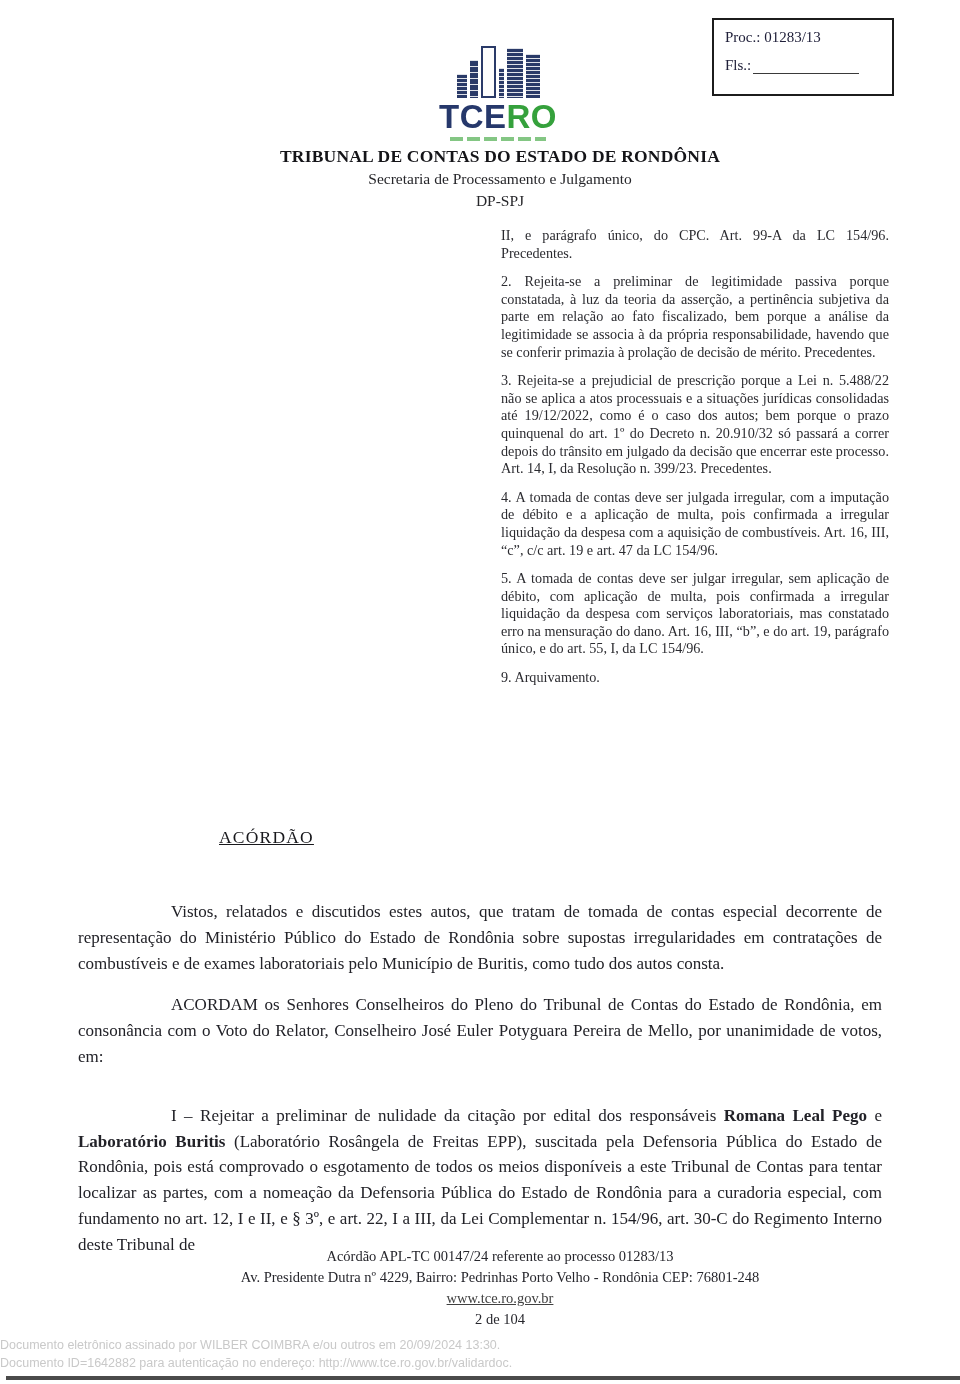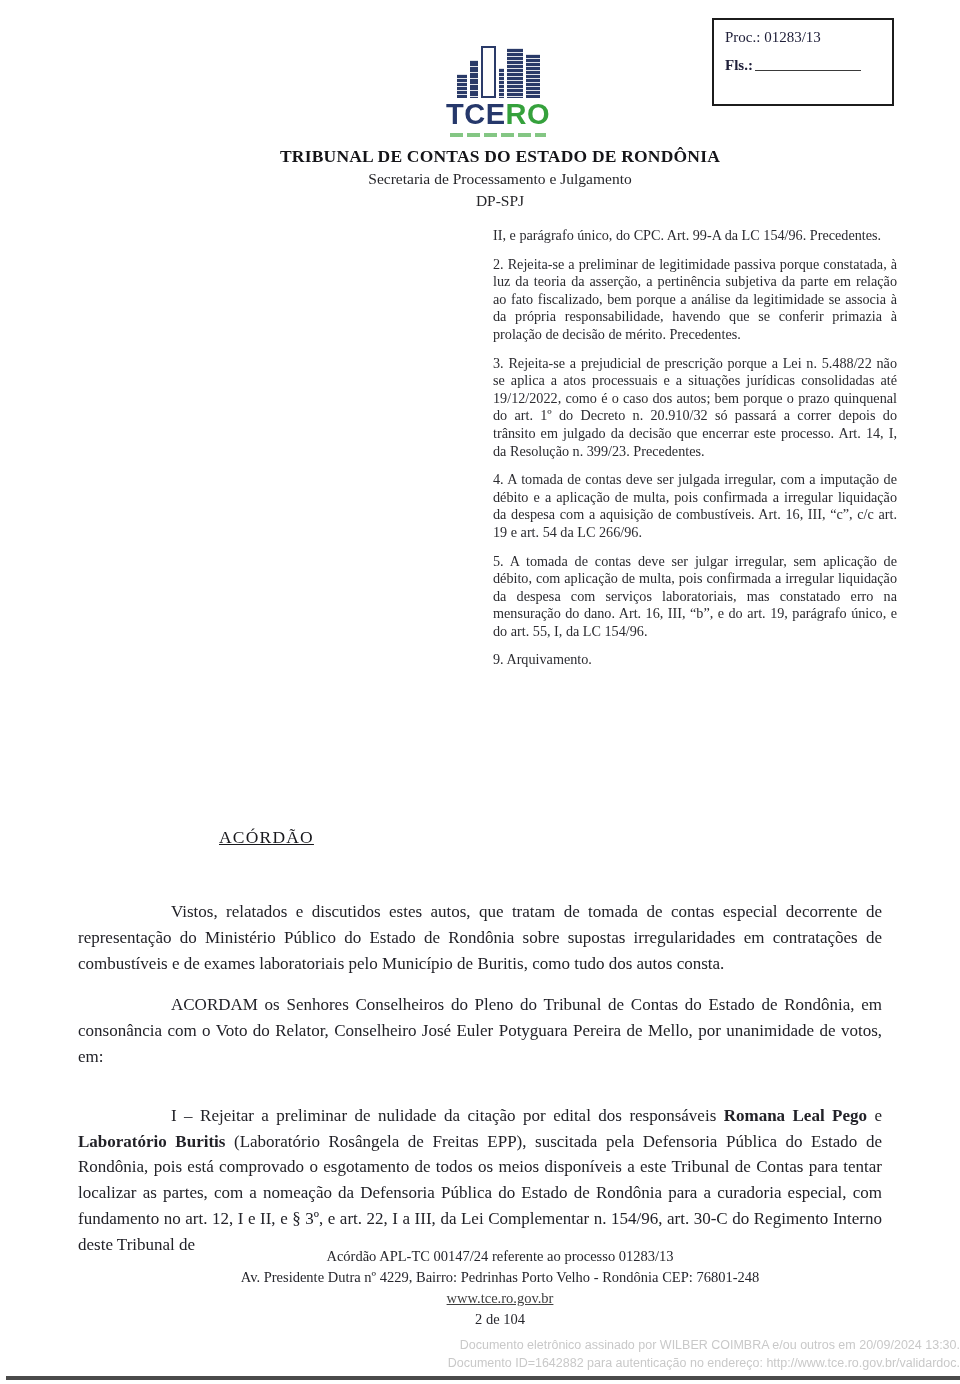--- a/index.html
+++ b/index.html
@@ -1,74 +1,74 @@
 <!DOCTYPE html>
 <html><head>
 <meta charset="utf-8">
 <style>
   html,body{margin:0;padding:0;background:#ffffff;}
   .page{position:relative;width:960px;height:1384px;background:#fff;overflow:hidden;
         font-family:"Liberation Serif","DejaVu Serif",serif;color:#26262a;}
 
   
   .proc-box{position:absolute;left:712px;top:18px;width:156px;height:58px;
-            border:2px solid #1c1c1c;padding:9px 11px 17px;font-size:15px;color:#20203a;}
+            border:2px solid #1c1c1c;padding:9px 11px 7px;font-size:15px;color:#20203a;}
   .proc-line{margin:0 0 11px;}
-  .fls-line{display:flex;margin:0;font-weight:bold;}
+  .fls-line{display:flex;align-items:flex-end;margin:0;}
   .fls-underline{width:106px;border-bottom:1.5px solid #3a3a3a;height:13px;margin-left:2px;}
 
   
   .header{position:absolute;left:0;top:44px;width:100%;text-align:center;}
   .logo{display:inline-block;transform:translateX(18px);}
   .skyline{display:flex;align-items:flex-end;justify-content:center;gap:3px;height:54px;}
   .b{background-color:#2a3a68;
      background-image:repeating-linear-gradient(to bottom,rgba(255,255,255,.85) 0 1px,transparent 1px 4px);}
   .b1{width:10px;height:24px;}
   .b2{width:8px;height:38px;background-image:repeating-linear-gradient(to bottom,rgba(255,255,255,.85) 0 1px,transparent 1px 6px);}
   .b3{width:15px;height:52px;background:#fdfdfd;border:2px solid #2a3a68;box-sizing:border-box;background-image:none;}
   .b4{width:5px;height:30px;}
   .b5{width:16px;height:50px;}
   .b6{width:14px;height:44px;}
-  .logo-text{font-family:"Liberation Sans",sans-serif;font-weight:bold;font-size:29px;
+  .logo-text{font-family:"Liberation Sans",sans-serif;font-weight:bold;font-size:33px;
              line-height:1;letter-spacing:.5px;margin-top:2px;}
   .logo-tce{color:#26386b;}
   .logo-ro{color:#35a13c;}
   .tagline{height:4px;width:96px;margin:4px auto 0;opacity:.7;
            background:repeating-linear-gradient(to right,#4fae4f 0 13px,transparent 13px 17px);}
 
   
   .title-block{position:absolute;left:0;top:146px;width:100%;text-align:center;transform:translateX(20px);}
   .doc-title{font-size:17.5px;font-weight:bold;color:#141418;letter-spacing:.2px;margin:0;}
   .doc-sub{font-size:15.5px;margin:3px 0 0;}
   .doc-dept{font-size:15.5px;margin:4px 0 0;}
 
   
   .summary{position:absolute;left:493px;top:227px;width:404px;
            font-size:14.2px;line-height:17.6px;text-align:justify;color:#2b2b30;}
-  .summary p{margin:0 0 11px;}
+  .summary p{margin:0 8px 11px;}
 
   
   .section-heading{position:absolute;left:219px;top:827px;font-size:17.5px;font-weight:normal;
                    letter-spacing:1.2px;text-decoration:underline;color:#18181c;margin:0;}
 
   
   .body-text{position:absolute;left:62px;top:883px;width:836px;
              font-size:17px;line-height:25.8px;text-align:justify;color:#222228;}
   .body-text p{margin:16px;text-indent:93px;}
   .gap-before{margin-top:33px !important;}
   .bold-name{font-weight:bold;}
 
   
   .footer{position:absolute;left:0;top:1246px;width:100%;text-align:center;
           font-size:14.5px;line-height:21px;color:#26262c;margin-left:20px;}
   .footer p{margin:0;}
   .footer a{color:#404040;text-decoration:underline;text-align:right;}
 
   
-  .watermark{position:absolute;left:0;top:1336px;width:100%;text-align:right;
+  .watermark{position:absolute;left:0;top:1336px;width:100%;text-align:left;
              font-family:"Liberation Sans",sans-serif;font-size:12.5px;line-height:18px;
              color:#c9c9c9;filter:blur(.3px);}
   .watermark p{margin:0;}
 
   .bottom-line{position:absolute;left:6px;right:0;top:1376px;height:4px;background:#4b4b4b;}
 </style>
 </head>
 <body>
 
 <div class="page">
@@ -99,21 +99,21 @@
   <div class="title-block">
     <p class="doc-title">TRIBUNAL DE CONTAS DO ESTADO DE RONDÔNIA</p>
     <p class="doc-sub">Secretaria de Processamento e Julgamento</p>
     <p class="doc-dept">DP-SPJ</p>
   </div>
 
   <div class="summary">
     <p>II, e parágrafo único, do CPC. Art. 99-A da LC 154/96. Precedentes.</p>
     <p>2. Rejeita-se a preliminar de legitimidade passiva porque constatada, à luz da teoria da asserção, a pertinência subjetiva da parte em relação ao fato fiscalizado, bem porque a análise da legitimidade se associa à da própria responsabilidade, havendo que se conferir primazia à prolação de decisão de mérito. Precedentes.</p>
     <p>3. Rejeita-se a prejudicial de prescrição porque a Lei n. 5.488/22 não se aplica a atos processuais e a situações jurídicas consolidadas até 19/12/2022, como é o caso dos autos; bem porque o prazo quinquenal do art. 1º do Decreto n. 20.910/32 só passará a correr depois do trânsito em julgado da decisão que encerrar este processo. Art. 14, I, da Resolução n. 399/23. Precedentes.</p>
-    <p>4. A tomada de contas deve ser julgada irregular, com a imputação de débito e a aplicação de multa, pois confirmada a irregular liquidação da despesa com a aquisição de combustíveis. Art. 16, III, “c”, c/c art. 19 e art. 54 da LC 266/96.</p>
+    <p>4. A tomada de contas deve ser julgada irregular, com a imputação de débito e a aplicação de multa, pois confirmada a irregular liquidação da despesa com a aquisição de combustíveis. Art. 16, III, “c”, c/c art. 19 e art. 47 da LC 154/96.</p>
     <p>5. A tomada de contas deve ser julgar irregular, sem aplicação de débito, com aplicação de multa, pois confirmada a irregular liquidação da despesa com serviços laboratoriais, mas constatado erro na mensuração do dano. Art. 16, III, “b”, e do art. 19, parágrafo único, e do art. 55, I, da LC 154/96.</p>
     <p>9. Arquivamento.</p>
   </div>
 
   <p class="section-heading">ACÓRDÃO</p>
 
   <div class="body-text">
     <p>Vistos, relatados e discutidos estes autos, que tratam de tomada de contas especial decorrente de representação do Ministério Público do Estado de Rondônia sobre supostas irregularidades em contratações de combustíveis e de exames laboratoriais pelo Município de Buritis, como tudo dos autos consta.</p>
     <p>ACORDAM os Senhores Conselheiros do Pleno do Tribunal de Contas do Estado de Rondônia, em consonância com o Voto do Relator, Conselheiro José Euler Potyguara Pereira de Mello, por unanimidade de votos, em:</p>
     <p class="gap-before"><span>I – Rejeitar a preliminar de nulidade da citação por edital dos responsáveis </span><span class="bold-name">Romana Leal Pego</span><span> e </span><span class="bold-name">Laboratório Buritis</span><span> (Laboratório Rosângela de Freitas EPP), suscitada pela Defensoria Pública do Estado de Rondônia, pois está comprovado o esgotamento de todos os meios disponíveis a este Tribunal de Contas para tentar localizar as partes, com a nomeação da Defensoria Pública do Estado de Rondônia para a curadoria especial, com fundamento no art. 12, I e II, e § 3º, e art. 22, I a III, da Lei Complementar n. 154/96, art. 30-C do Regimento Interno deste Tribunal de</span></p>

